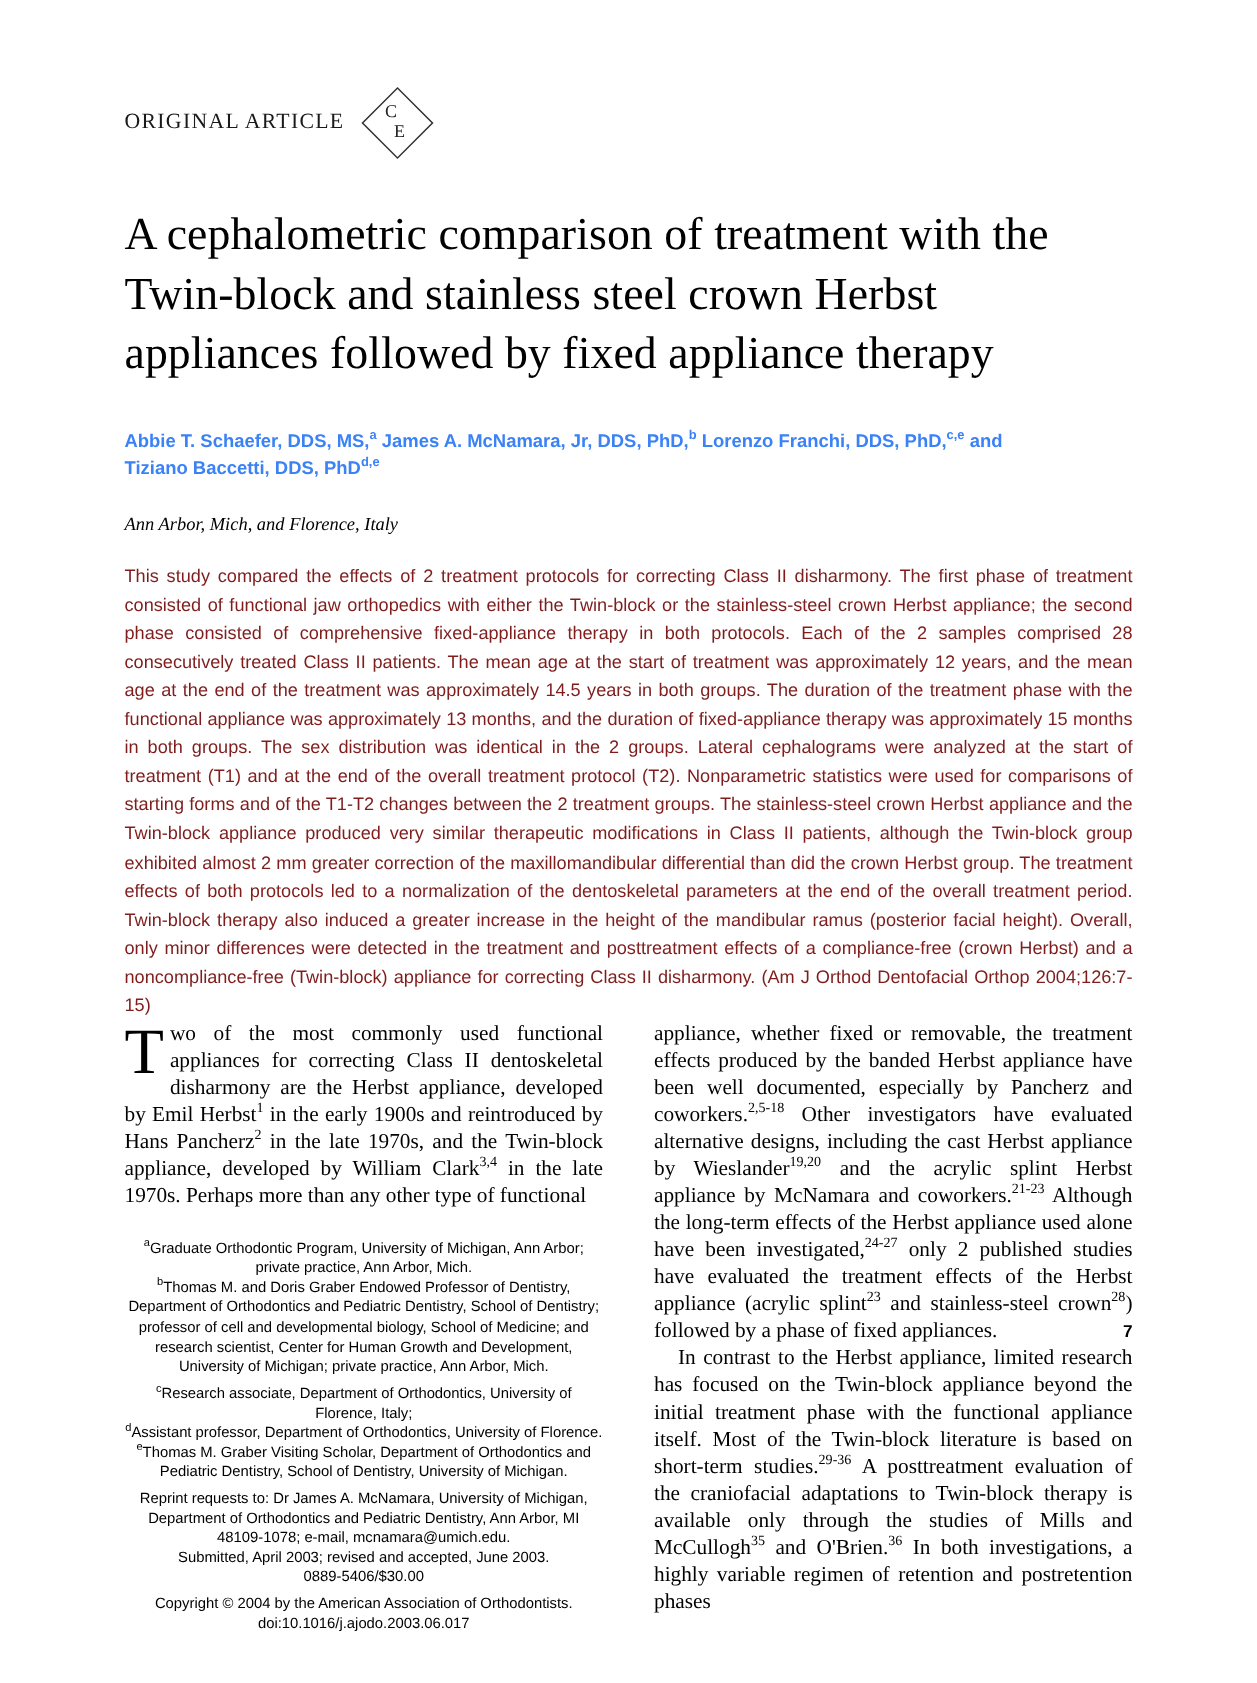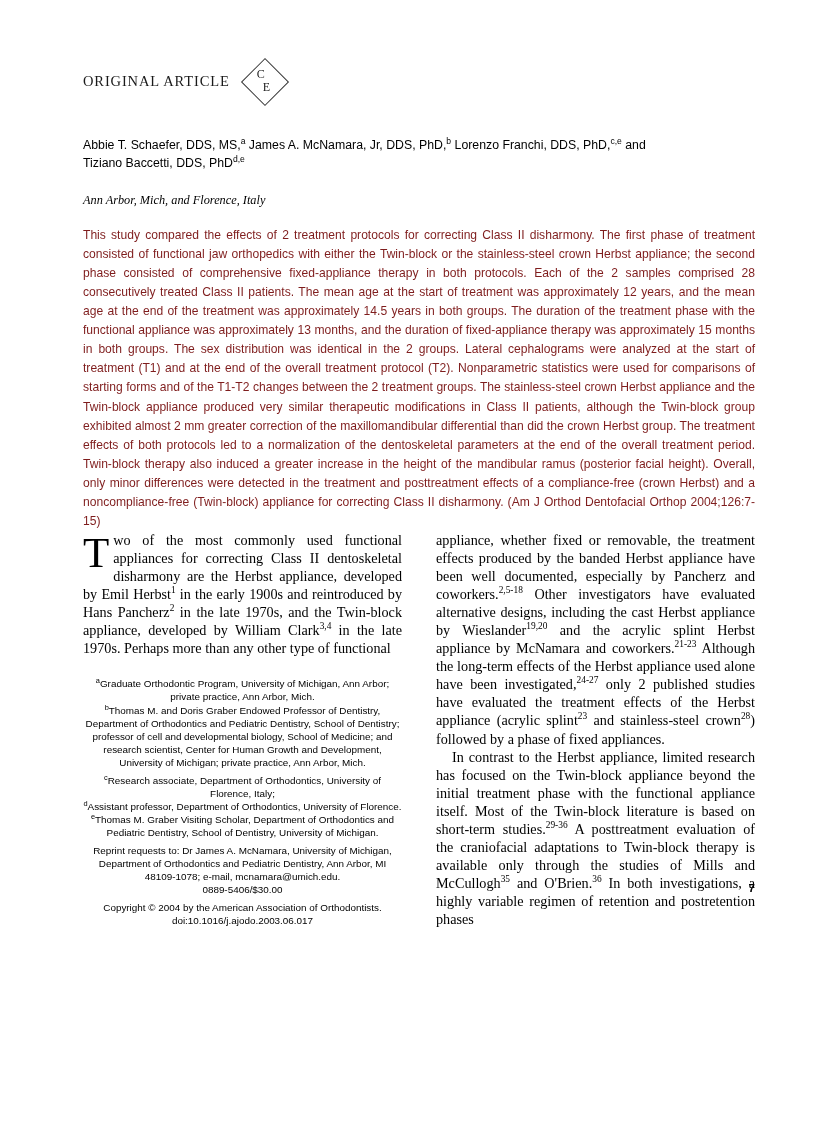--- a/index.html
+++ b/index.html
@@ -74,24 +74,24 @@
     font-weight: normal;
     letter-spacing: 0.002em;
     margin-top: 30px;
     color: #000;
   }
 
   
   .authors {
     font-family: "Liberation Sans", sans-serif;
     font-size: 12.3px;
-    font-weight: normal;
+    font-weight: bold;
     line-height: 1.45;
     margin-top: 30px;
-    color: #000000;
+    color: #3b82f6;
   }
   .authors sup {
     font-size: 8.6px;
     vertical-align: super;
     line-height: 0;
   }
   .affil-line {
     font-family: "Liberation Serif", serif;
     font-style: italic;
     font-size: 12.3px;
@@ -177,20 +177,21 @@
 
     <div class="header-row">
       <span class="article-type">ORIGINAL ARTICLE</span>
       <span class="ce-badge">
         <span class="diamond"></span>
         <span class="ce-c">C</span>
         <span class="ce-e">E</span>
       </span>
     </div>
 
+    <h1 class="title">A cephalometric comparison of treatment with the Twin-block and stainless steel crown Herbst appliances followed by fixed appliance therapy</h1>
 
     <div class="authors">
       <span>Abbie T. Schaefer, DDS, MS,</span><sup>a</sup><span> James A. McNamara, Jr, DDS, PhD,</span><sup>b</sup><span> Lorenzo Franchi, DDS, PhD,</span><sup>c,e</sup><span> and</span><br>
       <span>Tiziano Baccetti, DDS, PhD</span><sup>d,e</sup>
     </div>
     <div class="affil-line">Ann Arbor, Mich, and Florence, Italy</div>
 
     <div class="abstract">This study compared the effects of 2 treatment protocols for correcting Class II disharmony. The first phase of treatment consisted of functional jaw orthopedics with either the Twin-block or the stainless-steel crown Herbst appliance; the second phase consisted of comprehensive fixed-appliance therapy in both protocols. Each of the 2 samples comprised 28 consecutively treated Class II patients. The mean age at the start of treatment was approximately 12 years, and the mean age at the end of the treatment was approximately 14.5 years in both groups. The duration of the treatment phase with the functional appliance was approximately 13 months, and the duration of fixed-appliance therapy was approximately 15 months in both groups. The sex distribution was identical in the 2 groups. Lateral cephalograms were analyzed at the start of treatment (T1) and at the end of the overall treatment protocol (T2). Nonparametric statistics were used for comparisons of starting forms and of the T1-T2 changes between the 2 treatment groups. The stainless-steel crown Herbst appliance and the Twin-block appliance produced very similar therapeutic modifications in Class II patients, although the Twin-block group exhibited almost 2 mm greater correction of the maxillomandibular differential than did the crown Herbst group. The treatment effects of both protocols led to a normalization of the dentoskeletal parameters at the end of the overall treatment period. Twin-block therapy also induced a greater increase in the height of the mandibular ramus (posterior facial height). Overall, only minor differences were detected in the treatment and posttreatment effects of a compliance-free (crown Herbst) and a noncompliance-free (Twin-block) appliance for correcting Class II disharmony. (Am J Orthod Dentofacial Orthop 2004;126:7-15)</div>
 
     <div class="cols">
@@ -203,20 +204,21 @@
         <div class="footnotes">
 
           <p><sup>a</sup><span>Graduate Orthodontic Program, University of Michigan, Ann Arbor; private practice, Ann Arbor, Mich.</span></p>
           <p><sup>b</sup><span>Thomas M. and Doris Graber Endowed Professor of Dentistry, Department of Orthodontics and Pediatric Dentistry, School of Dentistry; professor of cell and developmental biology, School of Medicine; and research scientist, Center for Human Growth and Development, University of Michigan; private practice, Ann Arbor, Mich.</span></p>
           <div class="fn-gap"></div>
           <p><sup>c</sup><span>Research associate, Department of Orthodontics, University of Florence, Italy;</span></p>
           <p><sup>d</sup><span>Assistant professor, Department of Orthodontics, University of Florence.</span></p>
           <p><sup>e</sup><span>Thomas M. Graber Visiting Scholar, Department of Orthodontics and Pediatric Dentistry, School of Dentistry, University of Michigan.</span></p>
           <div class="fn-gap"></div>
           <p>Reprint requests to: Dr James A. McNamara, University of Michigan, Department of Orthodontics and Pediatric Dentistry, Ann Arbor, MI 48109-1078; e-mail, mcnamara@umich.edu.</p>
+          <p>Submitted, April 2003; revised and accepted, June 2003.</p>
           <p>0889-5406/$30.00</p>
           <div class="fn-gap"></div>
           <p>Copyright © 2004 by the American Association of Orthodontists.</p>
           <p>doi:10.1016/j.ajodo.2003.06.017</p>
         </div>
       </div>
 
       <div class="col">
         <div class="body-text">
           <p><span>appliance, whether fixed or removable, the treatment effects produced by the banded Herbst appliance have been well documented, especially by Pancherz and coworkers.</span><sup>2,5-18</sup><span> Other investigators have evaluated alternative designs, including the cast Herbst appliance by Wieslander</span><sup>19,20</sup><span> and the acrylic splint Herbst appliance by McNamara and coworkers.</span><sup>21-23</sup><span> Although the long-term effects of the Herbst appliance used alone have been investigated,</span><sup>24-27</sup><span> only 2 published studies have evaluated the treatment effects of the Herbst appliance (acrylic splint</span><sup>23</sup><span> and stainless-steel crown</span><sup>28</sup><span>) followed by a phase of fixed appliances.</span></p>

